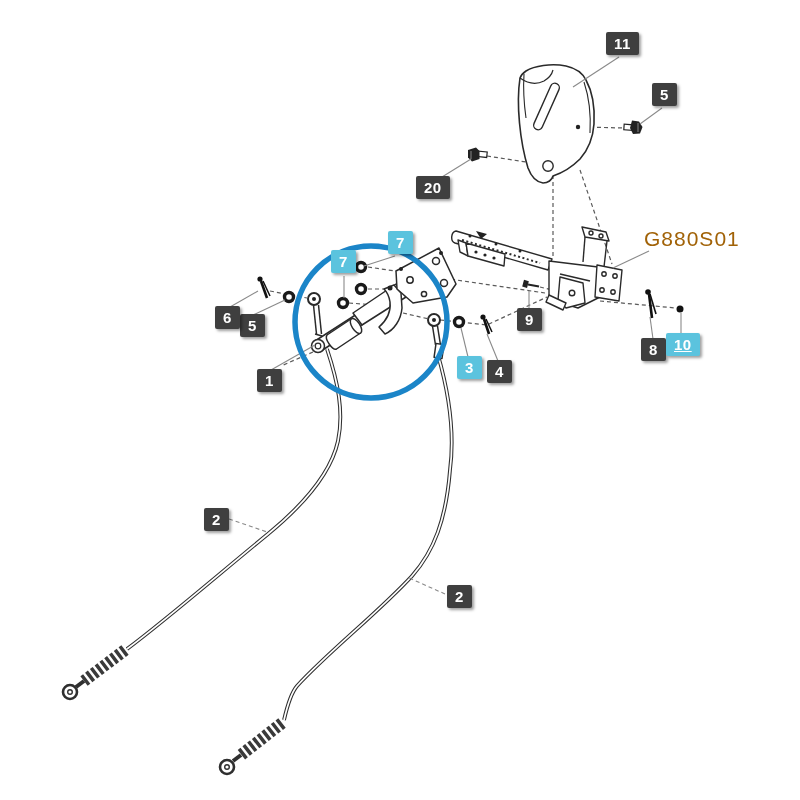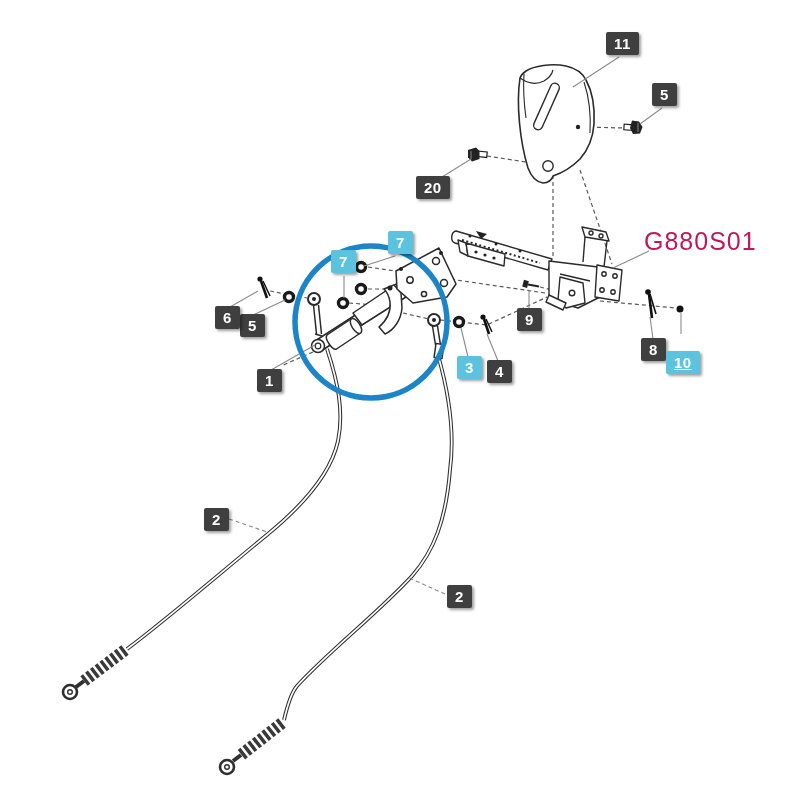--- a/index.html
+++ b/index.html
@@ -17,23 +17,23 @@
     text-align:right;
     border-radius:2px;
     box-shadow:2px 2px 3px rgba(0,0,0,0.38);
     letter-spacing:0.5px;
     user-select:none;
   }
   .callout.highlight{background:#5bc3de;}
   #model-code{
     position:absolute;
     left:644px;top:227px;
-    font-size:25px;
+    font-size:21px;
     font-weight:500;
-    color:#be185d;
+    color:#a16207;
     letter-spacing:1px;
   }
 </style>
 </head>
 <body>
 
 <div id="stage">
 
   <svg id="art" width="800" height="800" viewBox="0 0 800 800">
 
@@ -226,18 +226,18 @@
   <div class="callout" style="left:204px;top:508px;">2</div>
   <div class="callout" style="left:447px;top:585px;">2</div>
   <div class="callout highlight" style="left:457px;top:356px;">3</div>
   <div class="callout" style="left:487px;top:360px;">4</div>
   <div class="callout" style="left:240px;top:314px;">5</div>
   <div class="callout" style="left:215px;top:306px;">6</div>
   <div class="callout highlight" style="left:388px;top:231px;">7</div>
   <div class="callout highlight" style="left:331px;top:250px;">7</div>
   <div class="callout" style="left:641px;top:338px;">8</div>
   <div class="callout" style="left:517px;top:308px;">9</div>
-  <div class="callout highlight" style="left:666px;top:351px;text-decoration:underline;">10</div>
+  <div class="callout highlight" style="left:666px;top:333px;text-decoration:underline;">10</div>
   <div class="callout" style="left:606px;top:32px;">11</div>
   <div class="callout" style="left:416px;top:176px;">20</div>
   <div class="callout" style="left:652px;top:83px;">5</div>
 
 </div>
 
 </body></html>

